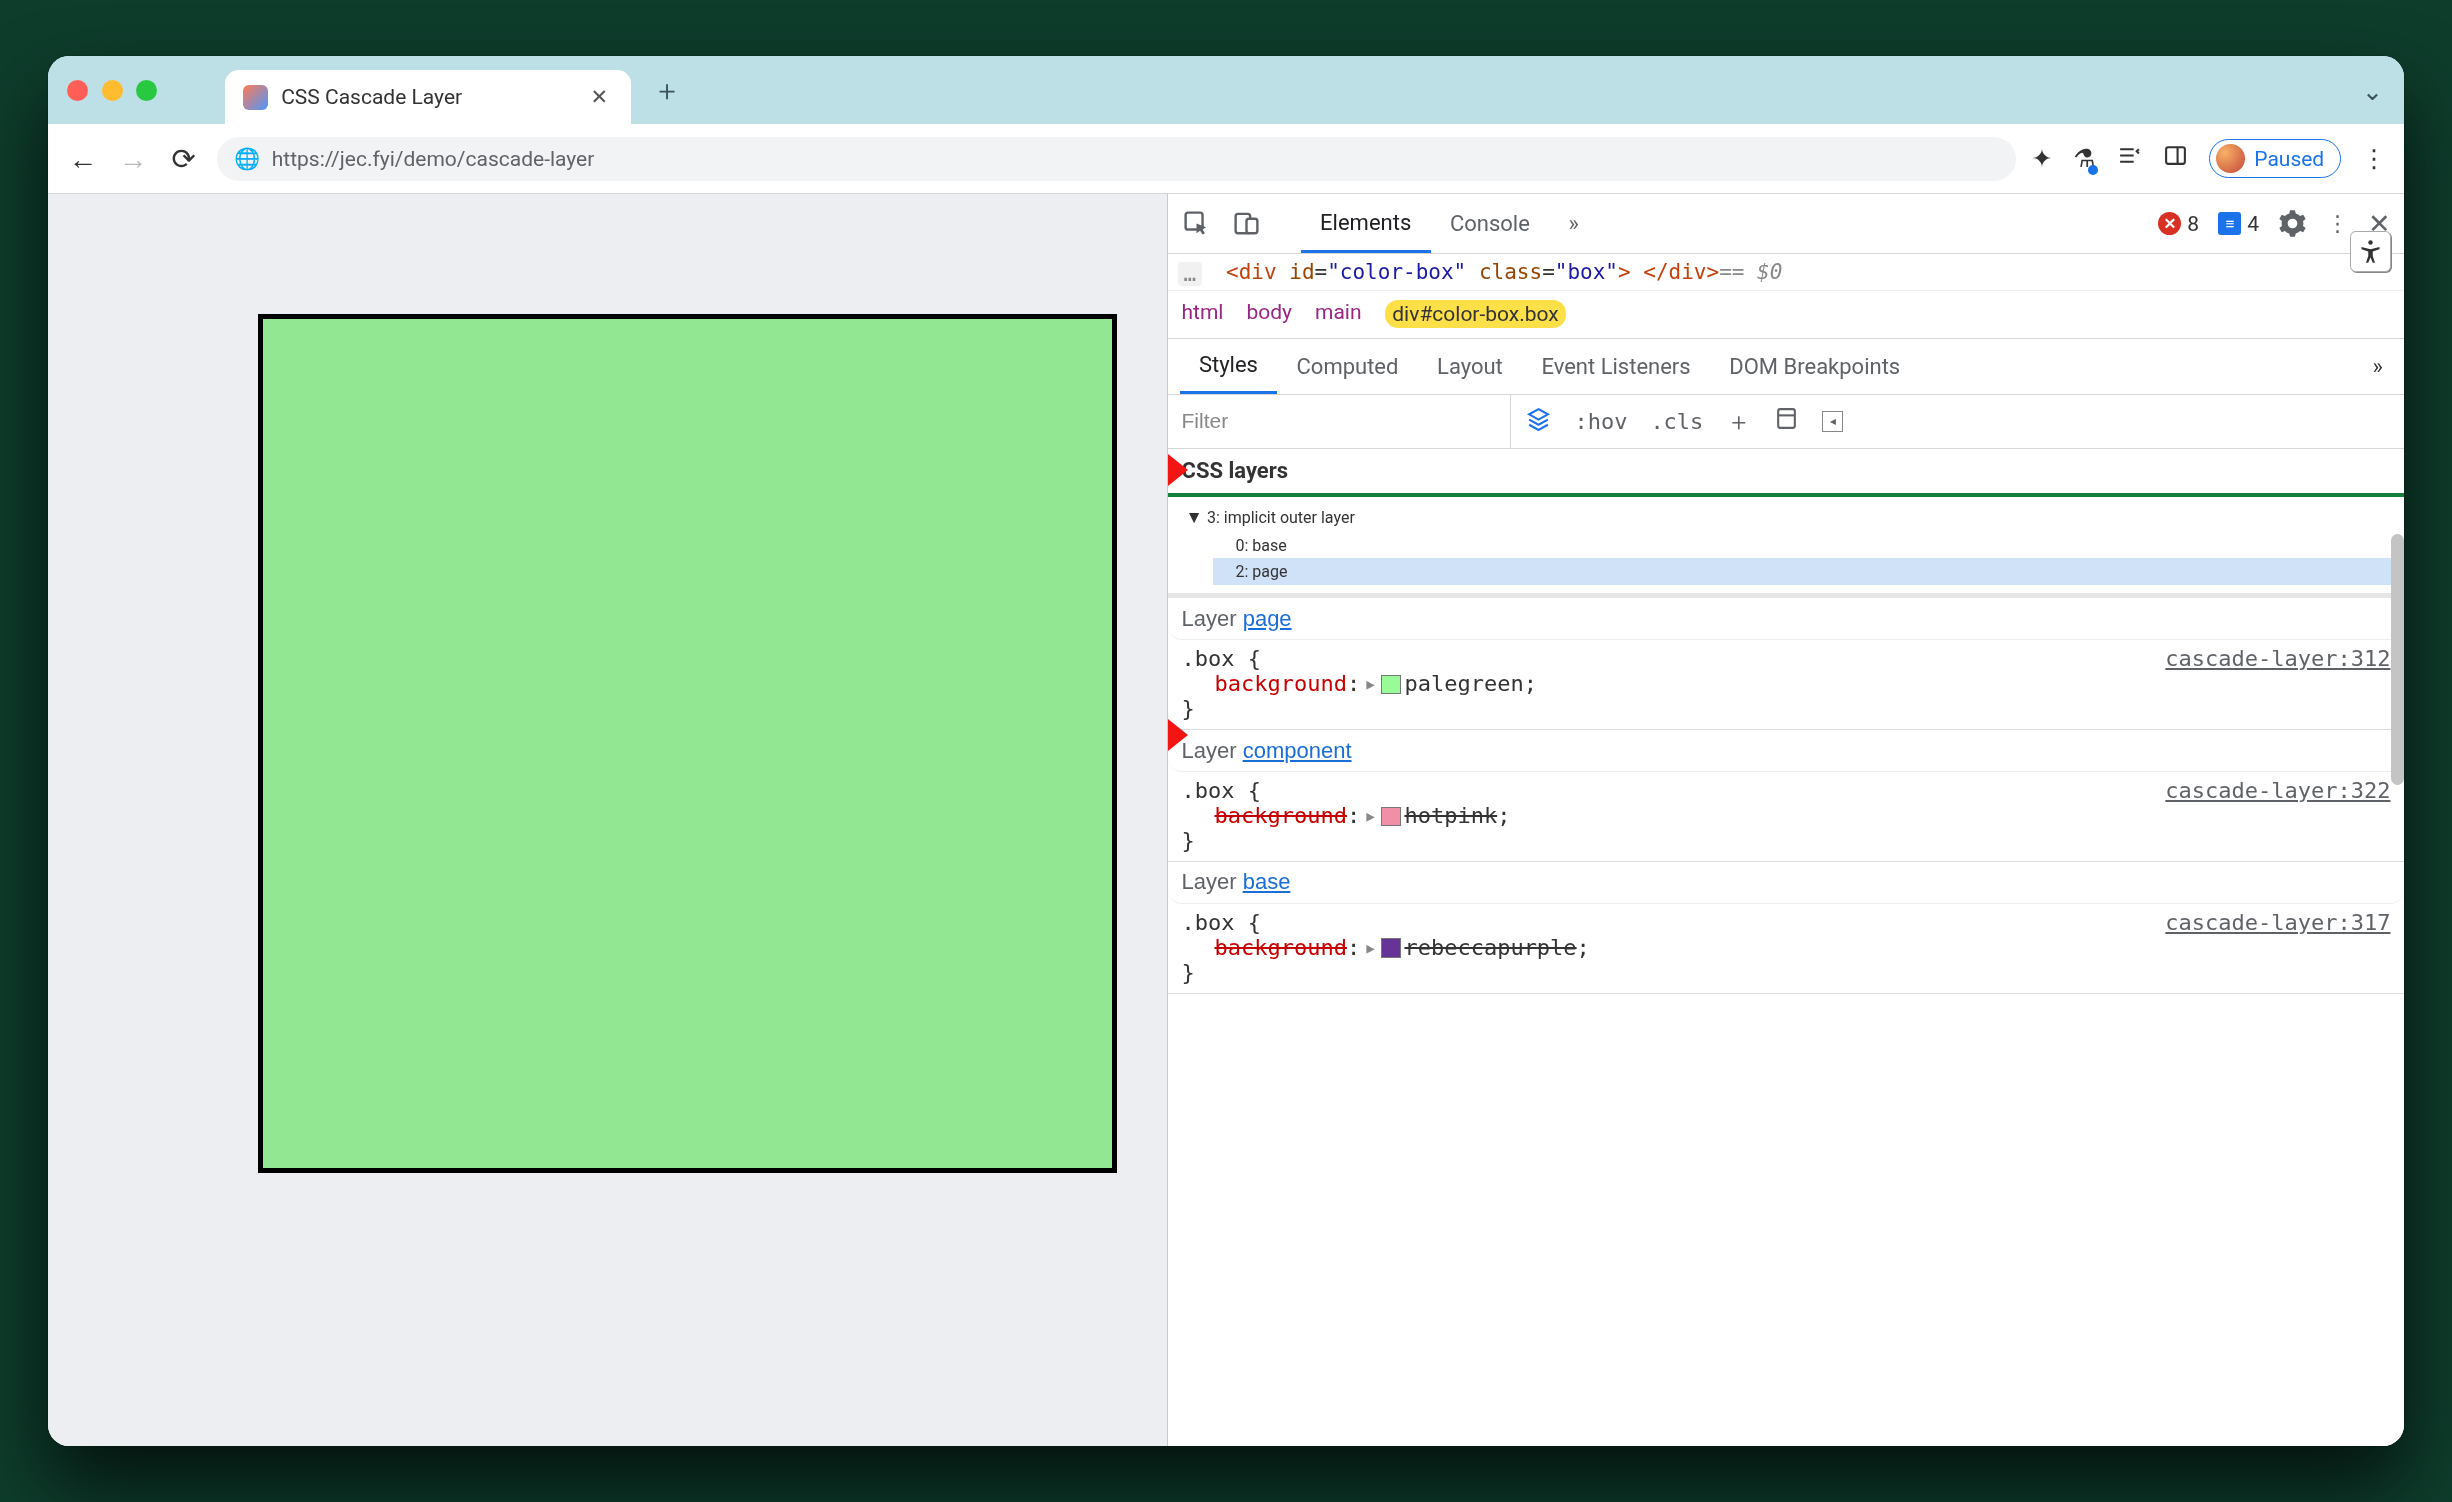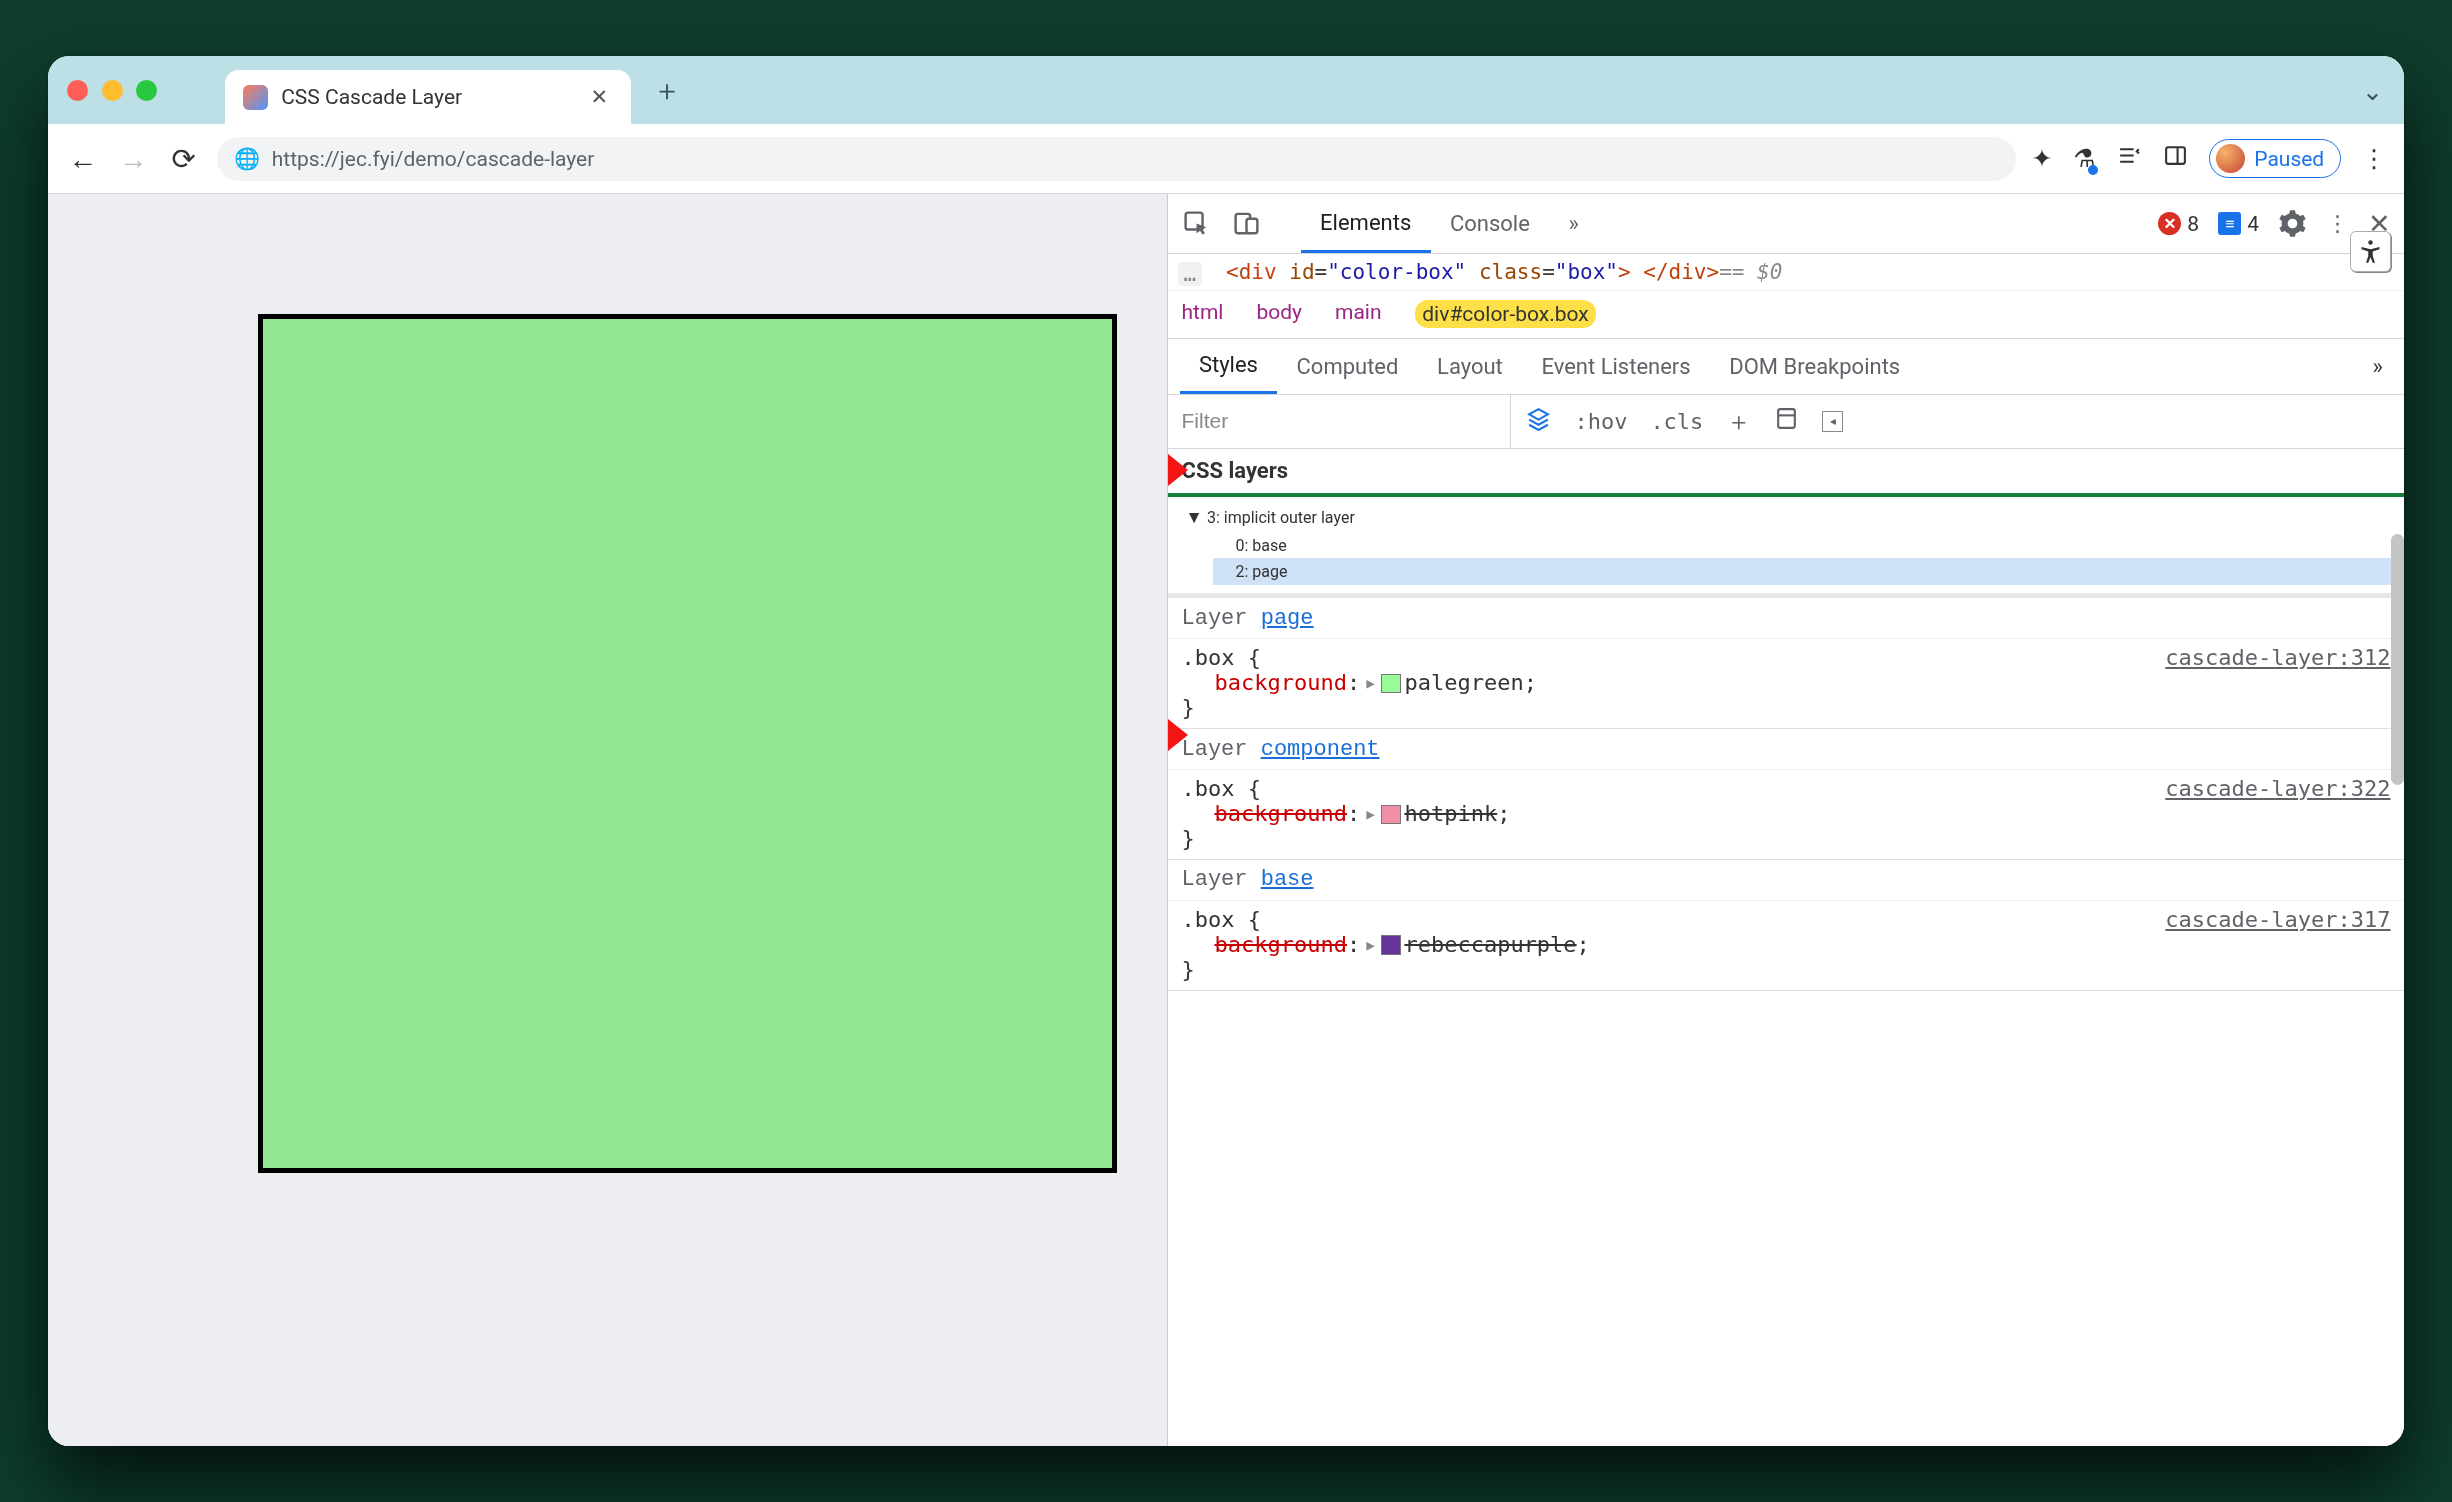--- a/index.html
+++ b/index.html
@@ -149,21 +149,21 @@
     position: relative;
     display:flex; align-items:center;
   }
   .dom-ellipsis { position:absolute; left:9.7px; top:7.7px; color:#888; background:#f1f1f1; border-radius:3.9px; padding:0 5.8px;}
   .t-tag { color:#c2410c; }
   .t-attr { color:#994500; }
   .t-val { color:#1a1aa6; }
   .t-dim { color:#888; font-style: italic; }
   .a11y-pill { position:absolute; right:13.5px; top:37px; width:41px; height:41px; border:1px solid #aaa; border-radius:5.8px; background:#fff; display:flex; align-items:center; justify-content:center; font-size:25px; box-shadow: 1px 1px 0 #888; z-index:3; }
 
-  .crumbs { padding: 9.7px 13.5px; border-bottom: 1px solid #d6d6d6; display:flex; gap:33px; font-size:21px; }
+  .crumbs { padding: 9.7px 13.5px; border-bottom: 1px solid #d6d6d6; display:flex; gap:23px; font-size:21px; }
   .crumb { color: #9b2583; cursor:pointer; }
   .crumb.active { background:#fde047; color:#333; padding: 1.9px 7.7px; border-radius:13px; }
 
   .styles-tabs {
     display: flex; align-items: stretch; height: 56px;
     border-bottom: 1px solid #d6d6d6; padding: 0 11.6px;
   }
   .styles-tab { padding: 0 19.3px; display:flex; align-items:center; color:#5f6368; cursor:pointer; }
   .styles-tab.active { color:#202124; border-bottom: 3.9px solid #1a73e8; }
   .styles-more { margin-left:auto; display:flex; align-items:center; padding:0 9.7px;}
@@ -187,21 +187,21 @@
   .styles-body { flex:1; overflow:auto; position:relative; }
 
   .section-title { font-weight: 700; padding: 9.7px 13.5px 9.7px 13.5px; border-bottom: 4px solid #15803d; }
   .layer-tree { padding: 5.8px 0 7.7px 13.5px; border-bottom: 5.8px solid #e6e6e6; }
   .layer-row { padding: 3.9px 9.7px 3.9px 23px; font-size: 16px; cursor: pointer; }
   .layer-row.root { padding-left: 3.9px; }
   .layer-row.root::before { content:"▼ "; font-size: 17.4px; }
   .layer-row.selected { background: #cfe2f8; }
 
   .rule-block { border-bottom: 1px solid #ddd; padding: 5.8px 13.5px 7.7px 13.5px; font-family: ui-monospace, Menlo, monospace; font-size:22px; }
-  .rule-layer-hdr { font-family: Liberation Mono, monospace; color:#5f6368; padding: 7.7px 13.5px; border-bottom: 1px solid #eee; }
+  .rule-layer-hdr { font-family: Liberation Sans, sans-serif; color:#5f6368; padding: 7.7px 13.5px; border-bottom: 1px solid #eee; border-radius: 14px; }
   .rule-layer-hdr a { color:#1a6ed8; text-decoration: underline; cursor:pointer; }
   .rule-head { display:flex; justify-content:space-between; }
   .rule-src { color:#5f6368; text-decoration: underline; cursor:pointer; }
   .prop-line { padding-left: 33px; }
   .prop-name { color:#c80000; }
   .prop-name.struck, .prop-val.struck { text-decoration: line-through; }
   .carrot { color:#888; padding: 0 3.9px; }
   .swatch { display:inline-block; width:19.3px; height:19.3px; border:1px solid #777; vertical-align: -2.9px; margin-right:3.9px;}
   .sw-palegreen { background: #98fb98; }
   .sw-hotpink   { background: #f08fa6; }

